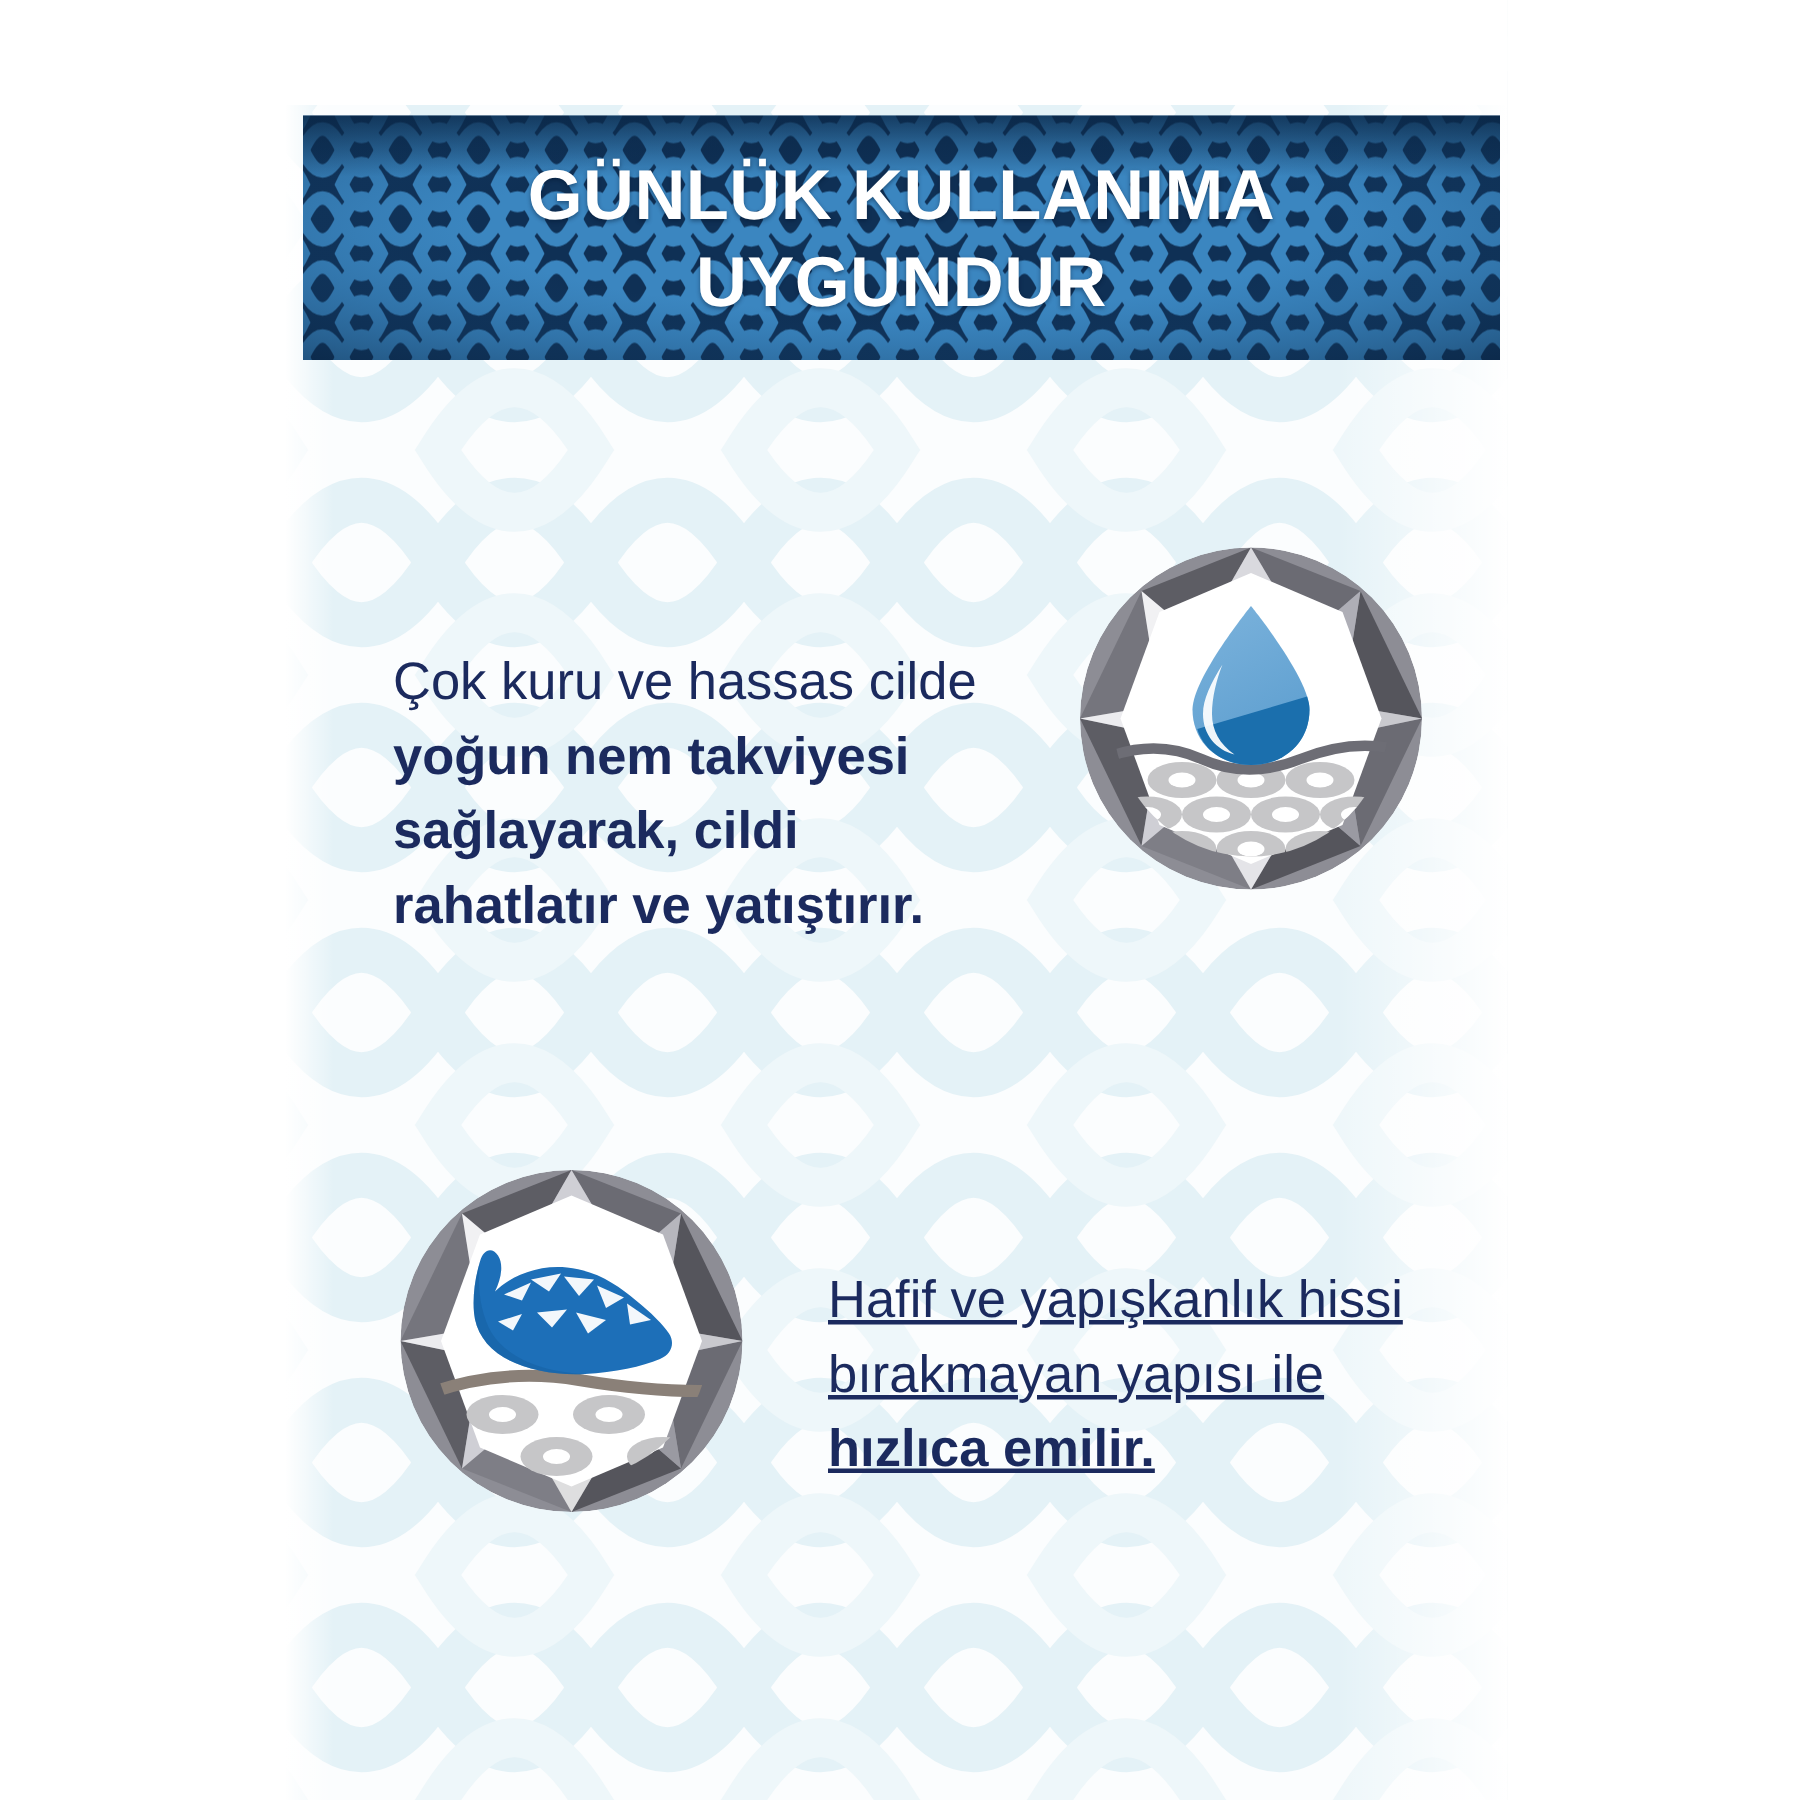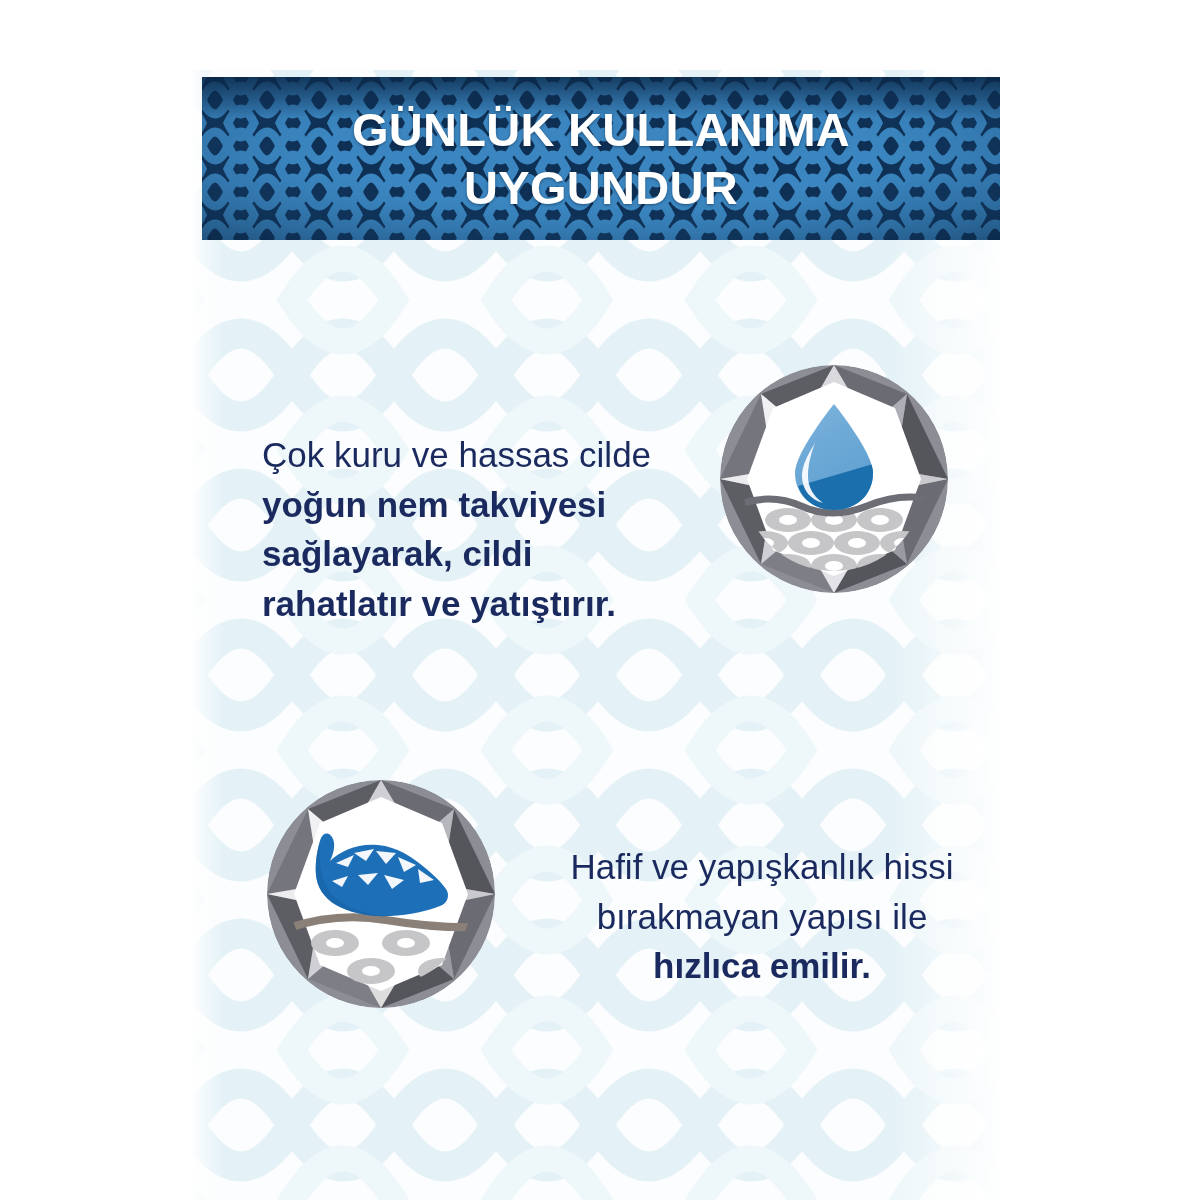--- a/index.html
+++ b/index.html
@@ -69,21 +69,21 @@
   #feature-moisture{left:262px; top:383px; width:700px; height:230px;}
   #feature-moisture .feature-text{
     position:absolute;left:0;top:12px;width:410px;text-align:left;
   }
   #feature-moisture .badge{position:absolute;left:453px;top:-23px;}
 
   
   #feature-absorb{left:262px; top:775px; width:700px; height:250px;}
   #feature-absorb .badge{position:absolute;left:0px;top:0px;}
   #feature-absorb .feature-text{
-    position:absolute;right:-10px;top:32px;width:420px;text-align:center;
+    position:absolute;right:-10px;top:32px;width:420px;text-align:left;text-decoration:underline;
   }
 
   .badge{width:238px;height:238px;}
   .badge svg{display:block;}
 </style>
 </head>
 <body>
 
 <div class="page">
 

